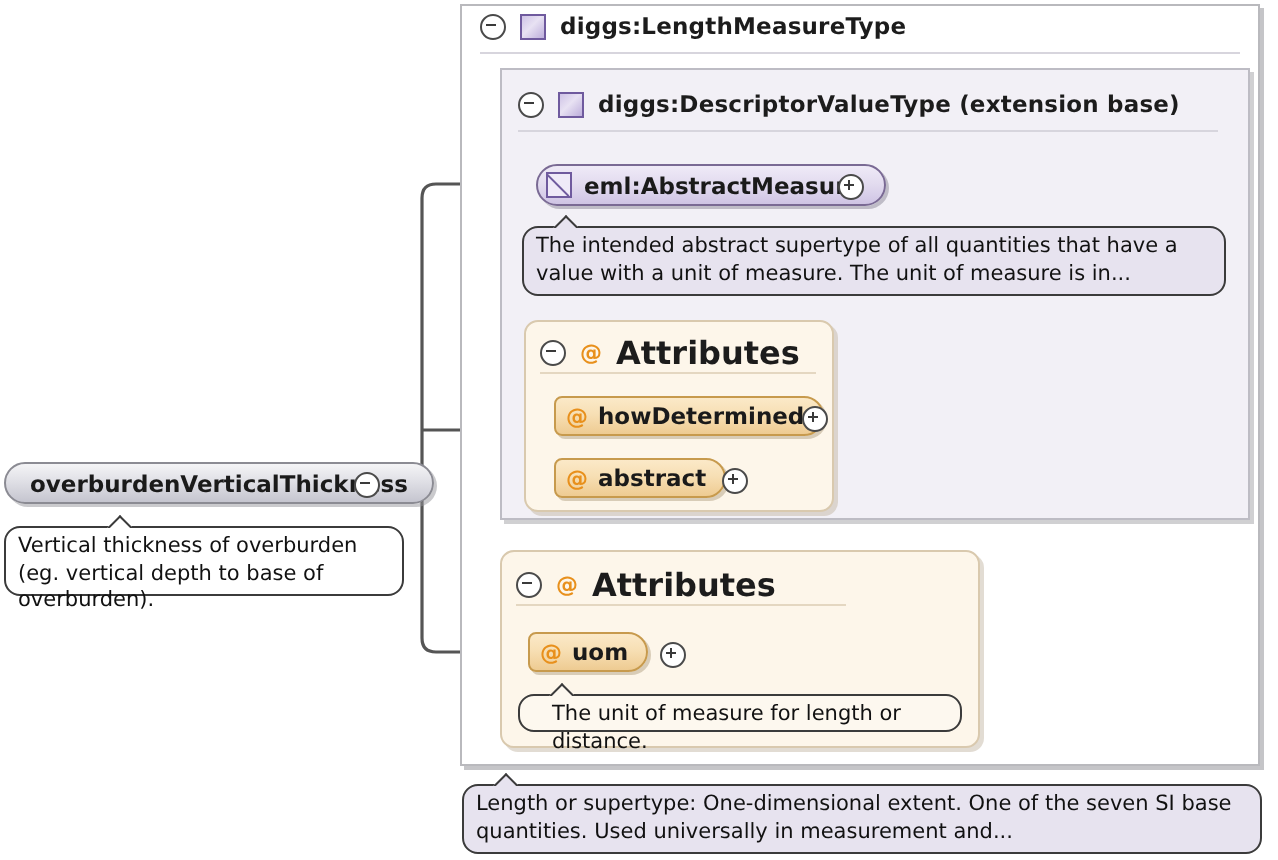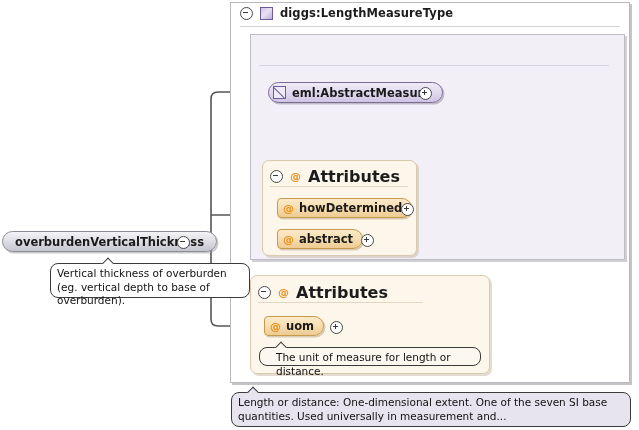--- a/index.html
+++ b/index.html
@@ -139,28 +139,39 @@
 
   <div class="box outer-box"></div>
   <div class="type-head" style="left:240px;top:6px;">
     <span class="exp"></span>
     <span class="sq"></span>
     <span class="tlabel">diggs:LengthMeasureType</span>
   </div>
   <div class="head-rule" style="left:240px;top:26px;width:380px;"></div>
 
   <div class="box inner-box"></div>
+  <div class="type-head" style="left:259px;top:45px;">
+    <span class="exp"></span>
+    <span class="sq"></span>
+    <span class="tlabel">diggs:DescriptorValueType (extension base)</span>
+  </div>
   <div class="head-rule" style="left:259px;top:65px;width:350px;"></div>
 
   <div class="pill pill-abstract" style="left:268px;top:82px;">
     <span class="abs-icon"></span>
     <span>eml:AbstractMeasure</span>
   </div>
   <span class="exp plus" style="position:absolute;left:419px;top:87px;"></span>
 
+  <div class="tip tip-lav" style="left:261px;top:113px;width:352px;height:35px;">
+    <span class="ptr" style="left:14px;">
+        <i></i>
+      </span>
+    <span>The intended abstract supertype of all quantities that have a value with a unit of measure. The unit of measure is in...</span>
+  </div>
 
   <div class="attr-box" style="left:262px;top:160px;width:155px;height:96px;"></div>
   <div class="attr-head" style="left:270px;top:167px;">
     <span class="exp"></span>
     <span class="at">@</span>
     <span class="alabel">Attributes</span>
   </div>
   <div class="attr-rule" style="left:270px;top:186px;width:138px;"></div>
 
   <div class="pill pill-attr" style="left:277px;top:198px;">
@@ -193,28 +204,28 @@
     <span class="ptr" style="left:14px;">
         <i></i>
       </span>
     <span>The unit of measure for length or distance.</span>
   </div>
 
   <div class="tip tip-lav" style="left:231px;top:392px;width:400px;height:35px;">
     <span class="ptr" style="left:14px;">
         <i></i>
       </span>
-    <span>Length or distance: One-dimensional extent. One of the seven SI base quantities. Used universally in measurement and...</span>
+    <span>Length or supertype: One-dimensional extent. One of the seven SI base quantities. Used universally in measurement and...</span>
   </div>
 
   <div class="pill pill-element" style="left:2px;top:231px;">
     <span>overburdenVerticalThickness</span>
   </div>
   <span class="exp" style="position:absolute;left:177px;top:236px;"></span>
 
-  <div class="tip tip-white" style="left:2px;top:263px;width:200px;height:35px;margin-left:48px;">
+  <div class="tip tip-white" style="left:2px;top:263px;width:200px;height:35px;">
     <span class="ptr" style="left:50px;">
         <i></i>
       </span>
     <span>Vertical thickness of overburden (eg. vertical depth to base of overburden).</span>
   </div>
 
 </div>
 
 </body></html>

